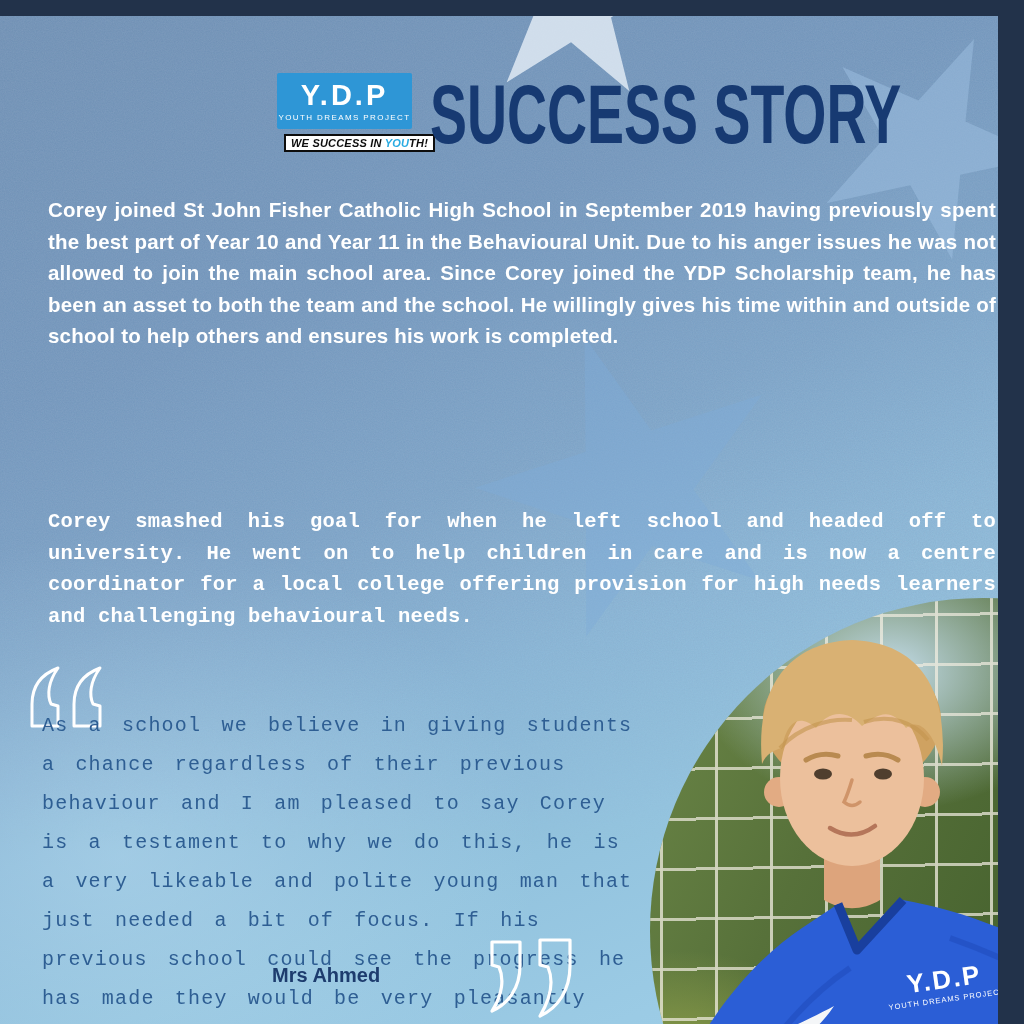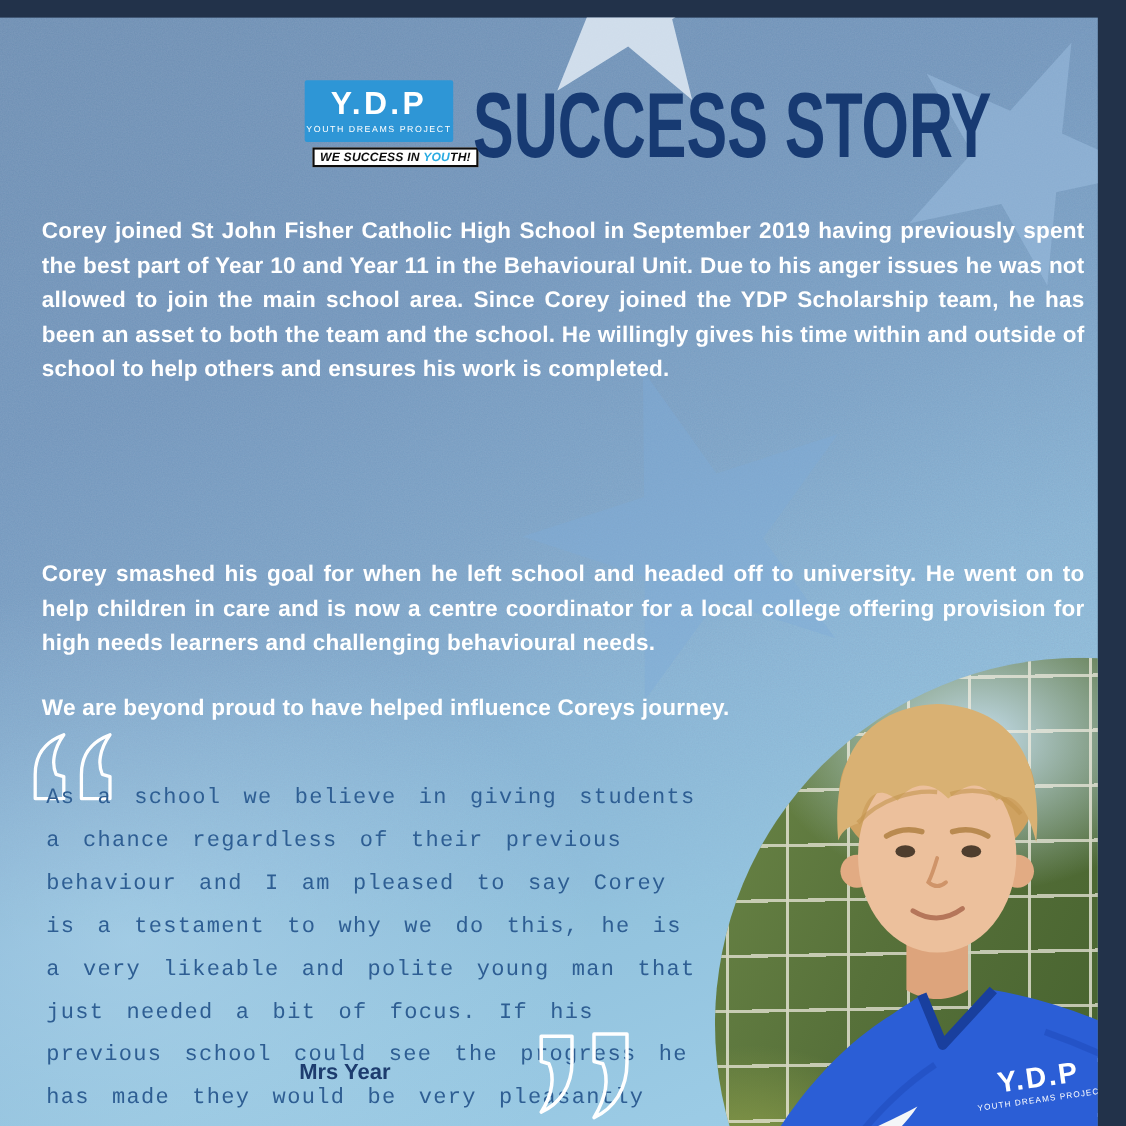--- a/index.html
+++ b/index.html
@@ -25,23 +25,23 @@
     display:flex;flex-direction:column;align-items:center;justify-content:center;border-radius:2px;}
   .logo-acronym{font-size:29px;font-weight:700;letter-spacing:3px;line-height:1;}
   .logo-name{font-size:8px;letter-spacing:1.4px;margin-top:3px;white-space:nowrap;}
   .tagline{position:absolute;left:284px;top:118px;background:#fff;border:2px solid #0d0d0d;
     font-size:11px;font-weight:700;font-style:italic;color:#0d0d0d;padding:1px 5px;white-space:nowrap;letter-spacing:.2px;}
   .tagline .hl{color:#29abe2;}
   .poster-title{position:absolute;left:430px;top:50px;color:#173a72;font-weight:700;font-size:84px;
     transform:scaleX(.66);transform-origin:left top;white-space:nowrap;letter-spacing:0;}
 
   
-  .para{position:absolute;left:38px;width:948px;margin:0;color:#ffffff;font-weight:700;
+  .para{position:absolute;left:48px;width:948px;margin:0;color:#ffffff;font-weight:700;
     font-size:20.5px;line-height:31.5px;text-align:justify;letter-spacing:.2px;}
-  .p1{top:178px;} .p2{top:362px;} .p3{top:490px;} .p4{top:612px;text-align:left;}
+  .p1{top:178px;} .p2{top:362px;} .p3{top:490px;font-family:Liberation Mono, monospace;} .p4{top:612px;text-align:left;}
 
   
   .quote-ico{position:absolute;}
   .open-quote{left:14px;top:650px;}
   .close-quote{left:486px;top:920px;}
   .quote-text{position:absolute;left:42px;top:690px;width:600px;margin:0;color:#2e5e93;
     font-family:Liberation Mono, monospace;font-size:20px;line-height:39px;letter-spacing:1.2px;word-spacing:7px;}
   .attribution{position:absolute;left:272px;top:948px;color:#1d3c6e;font-weight:700;font-size:20px;}
 
   
@@ -86,33 +86,32 @@
   <div class="logo-box">
     <div class="logo-acronym">Y.D.P</div>
     <div class="logo-name">YOUTH DREAMS PROJECT</div>
   </div>
   <div class="tagline"><span>WE SUCCESS IN </span><span class="hl">YOU</span><span>TH!</span></div>
 
   <h1 class="poster-title" style="margin:0;">SUCCESS STORY</h1>
 
   <p class="para p1">Corey joined St John Fisher Catholic High School in September 2019 having previously spent the best part of Year 10 and Year 11 in the Behavioural Unit. Due to his anger issues he was not allowed to join the main school area. Since Corey joined the YDP Scholarship team, he has been an asset to both the team and the school. He willingly gives his time within and outside of school to help others and ensures his work is completed.</p>
   <p class="para p3">Corey smashed his goal for when he left school and headed off to university. He went on to help children in care and is now a centre coordinator for a local college offering provision for high needs learners and challenging behavioural needs.</p>
-  <p class="para p4">We are beyond proud to have helped influence Coreys journey.</p>
 
   <svg class="quote-ico open-quote" width="96" height="64">
     <g transform="translate(46,62) scale(-1,-1)" fill="none" stroke="#ffffff" stroke-width="3" stroke-linejoin="round">
       <path d="M2 2 L28 2 L28 24 C28 42 18 54 2 60 C12 46 13 33 9 24 L2 22 Z"></path>
     </g>
     <g transform="translate(88,62) scale(-1,-1)" fill="none" stroke="#ffffff" stroke-width="3" stroke-linejoin="round">
       <path d="M2 2 L28 2 L28 24 C28 42 18 54 2 60 C12 46 13 33 9 24 L2 22 Z"></path>
     </g>
   </svg>
 
   <p class="quote-text">As a school we believe in giving students a chance regardless of their previous behaviour and I am pleased to say Corey is a testament to why we do this, he is a very likeable and polite young man that just needed a bit of focus. If his previous school could see the progress he has made they would be very pleasantly surprised.</p>
-  <div class="attribution">Mrs Year</div>
+  <div class="attribution">Mrs Ahmed</div>
 
   <svg class="quote-ico close-quote" width="100" height="92">
     <g transform="translate(4,4)" fill="none" stroke="#ffffff" stroke-width="3.2" stroke-linejoin="round">
       <path d="M2 2 L30 2 L30 26 C30 48 18 64 2 71 C13 54 14 38 9 27 L2 25 Z"></path>
     </g>
     <g transform="translate(52,2)" fill="none" stroke="#ffffff" stroke-width="3.2" stroke-linejoin="round">
       <path d="M2 2 L32 2 L32 28 C32 52 20 70 2 78 C14 58 15 41 10 29 L2 27 Z"></path>
     </g>
   </svg>
 

